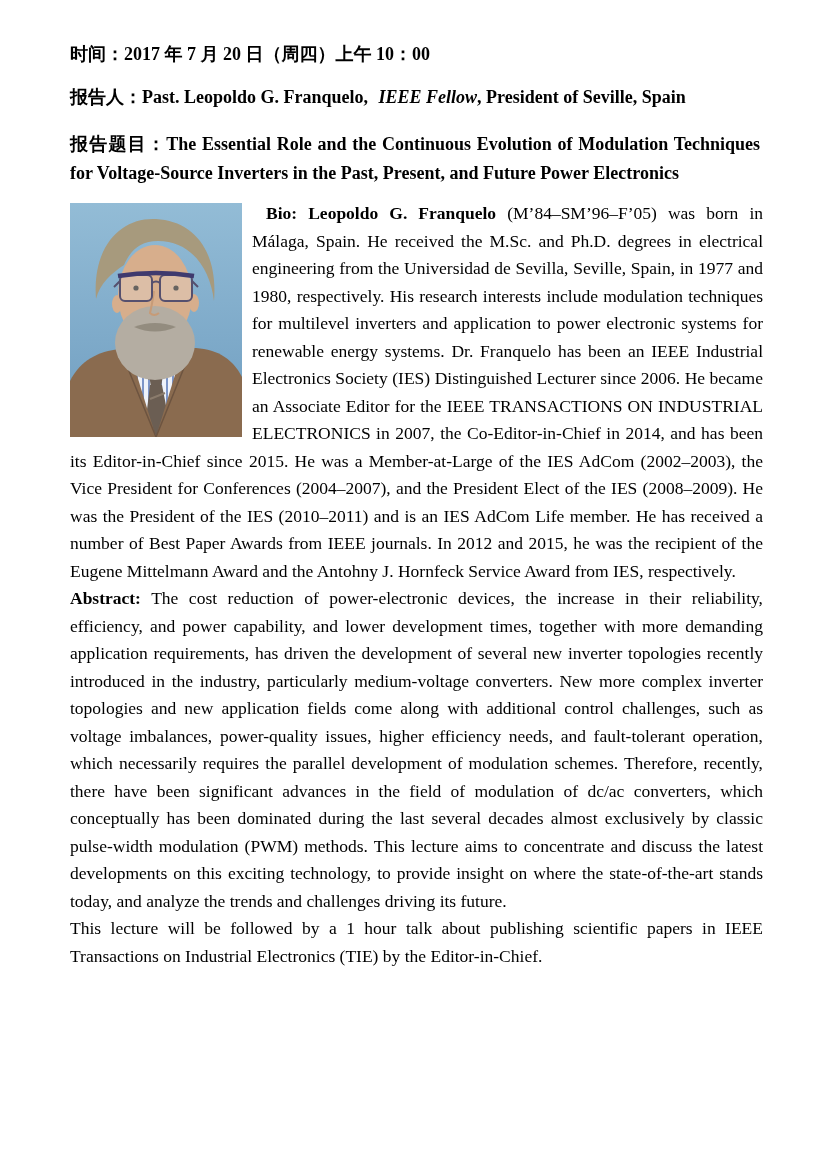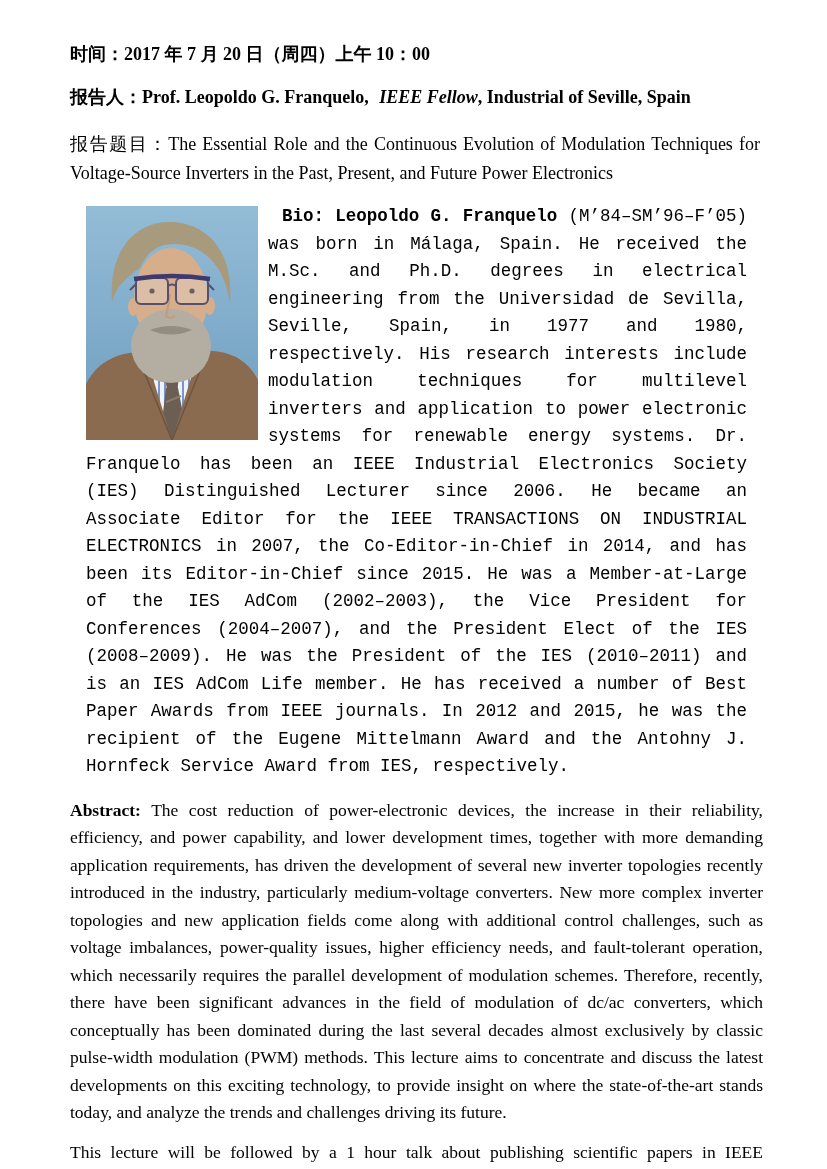--- a/index.html
+++ b/index.html
@@ -19,57 +19,57 @@
   }
   .meta-line {
     font-size: 18px;
     font-weight: 700;
     line-height: 21px;
     margin: 0 0 22px 0;
     white-space: nowrap;
   }
   .title-par {
     font-size: 18px;
-    font-weight: 400;
+    font-weight: 700;
     line-height: 28.5px;
     text-align: justify;
     margin: 0 3px 13px 0;
   }
   .speaker-italic { font-style: italic; margin-left: 6px; }
-  .bio-section { margin: 16px; font-family: Liberation Mono, monospace; }
+  .bio-section { margin: 0; }
   .photo-wrap {
     float: left;
     width: 172px;
     height: 234px;
     margin: 3px 10px 10px 0;
   }
   .photo-wrap svg { display: block; width: 172px; height: 234px; }
   .body-par {
     font-size: 17.5px;
     line-height: 27.5px;
     text-align: justify;
     margin: 0;
   }
   .bio-par { text-indent: 14px; }
   .abstract-par { clear: both; }
-  .followup-par { margin-top: 12px; }
+  .followup-par { margin-top: 0; }
   .bold { font-weight: 700; }
 </style>
 </head>
 <body>
 
 <div class="page">
 
   <p class="meta-line">
     <span>时间：2017 年 7 月 20 日（周四）上午 10：00</span>
   </p>
 
 
   <p class="meta-line">
-    <span>报告人：Prof. Leopoldo G. Franquelo, </span><span class="speaker-italic">IEEE Fellow</span><span>, Industrial of Seville, Spain</span>
+    <span>报告人：Past. Leopoldo G. Franquelo, </span><span class="speaker-italic">IEEE Fellow</span><span>, President of Seville, Spain</span>
   </p>
 
   <p class="title-par">
     <span>报告题目：</span><span>The Essential Role and the Continuous Evolution of Modulation Techniques for Voltage-Source Inverters in the Past, Present, and Future Power Electronics</span>
   </p>
 
   <div class="bio-section">
     <div class="photo-wrap">
       <svg viewBox="0 0 172 234" xmlns="http://www.w3.org/2000/svg" role="img">
         <defs>

